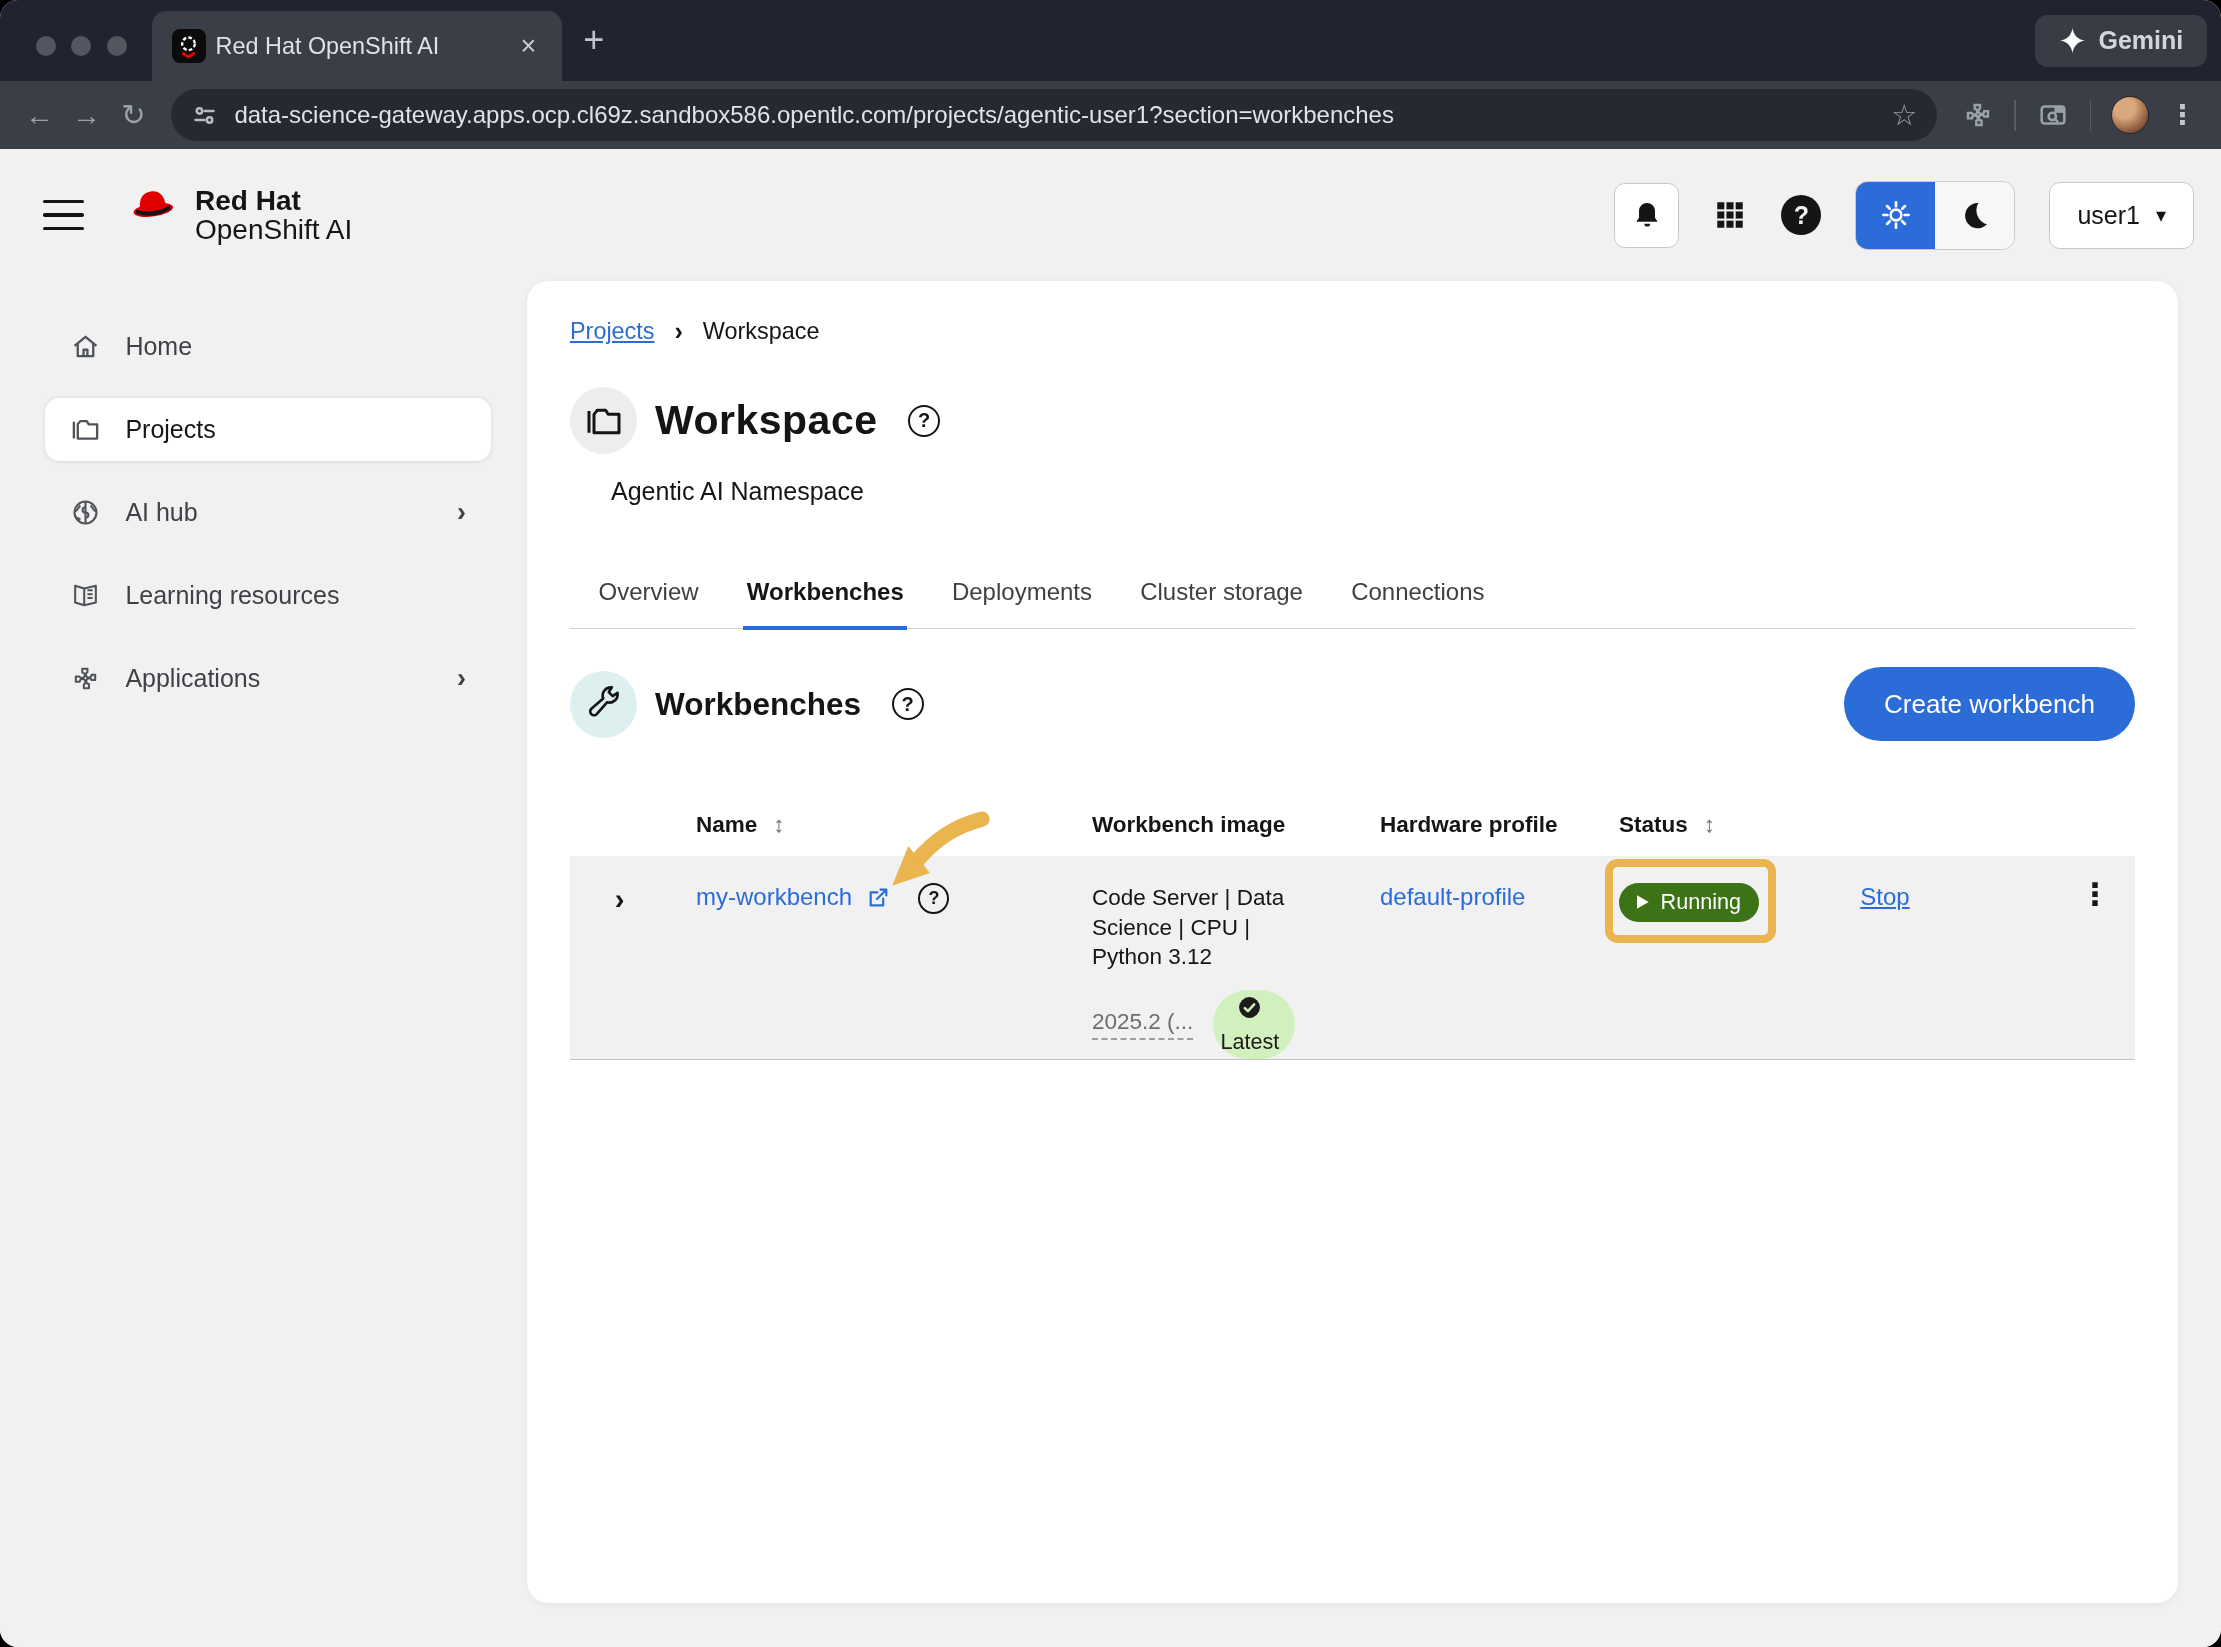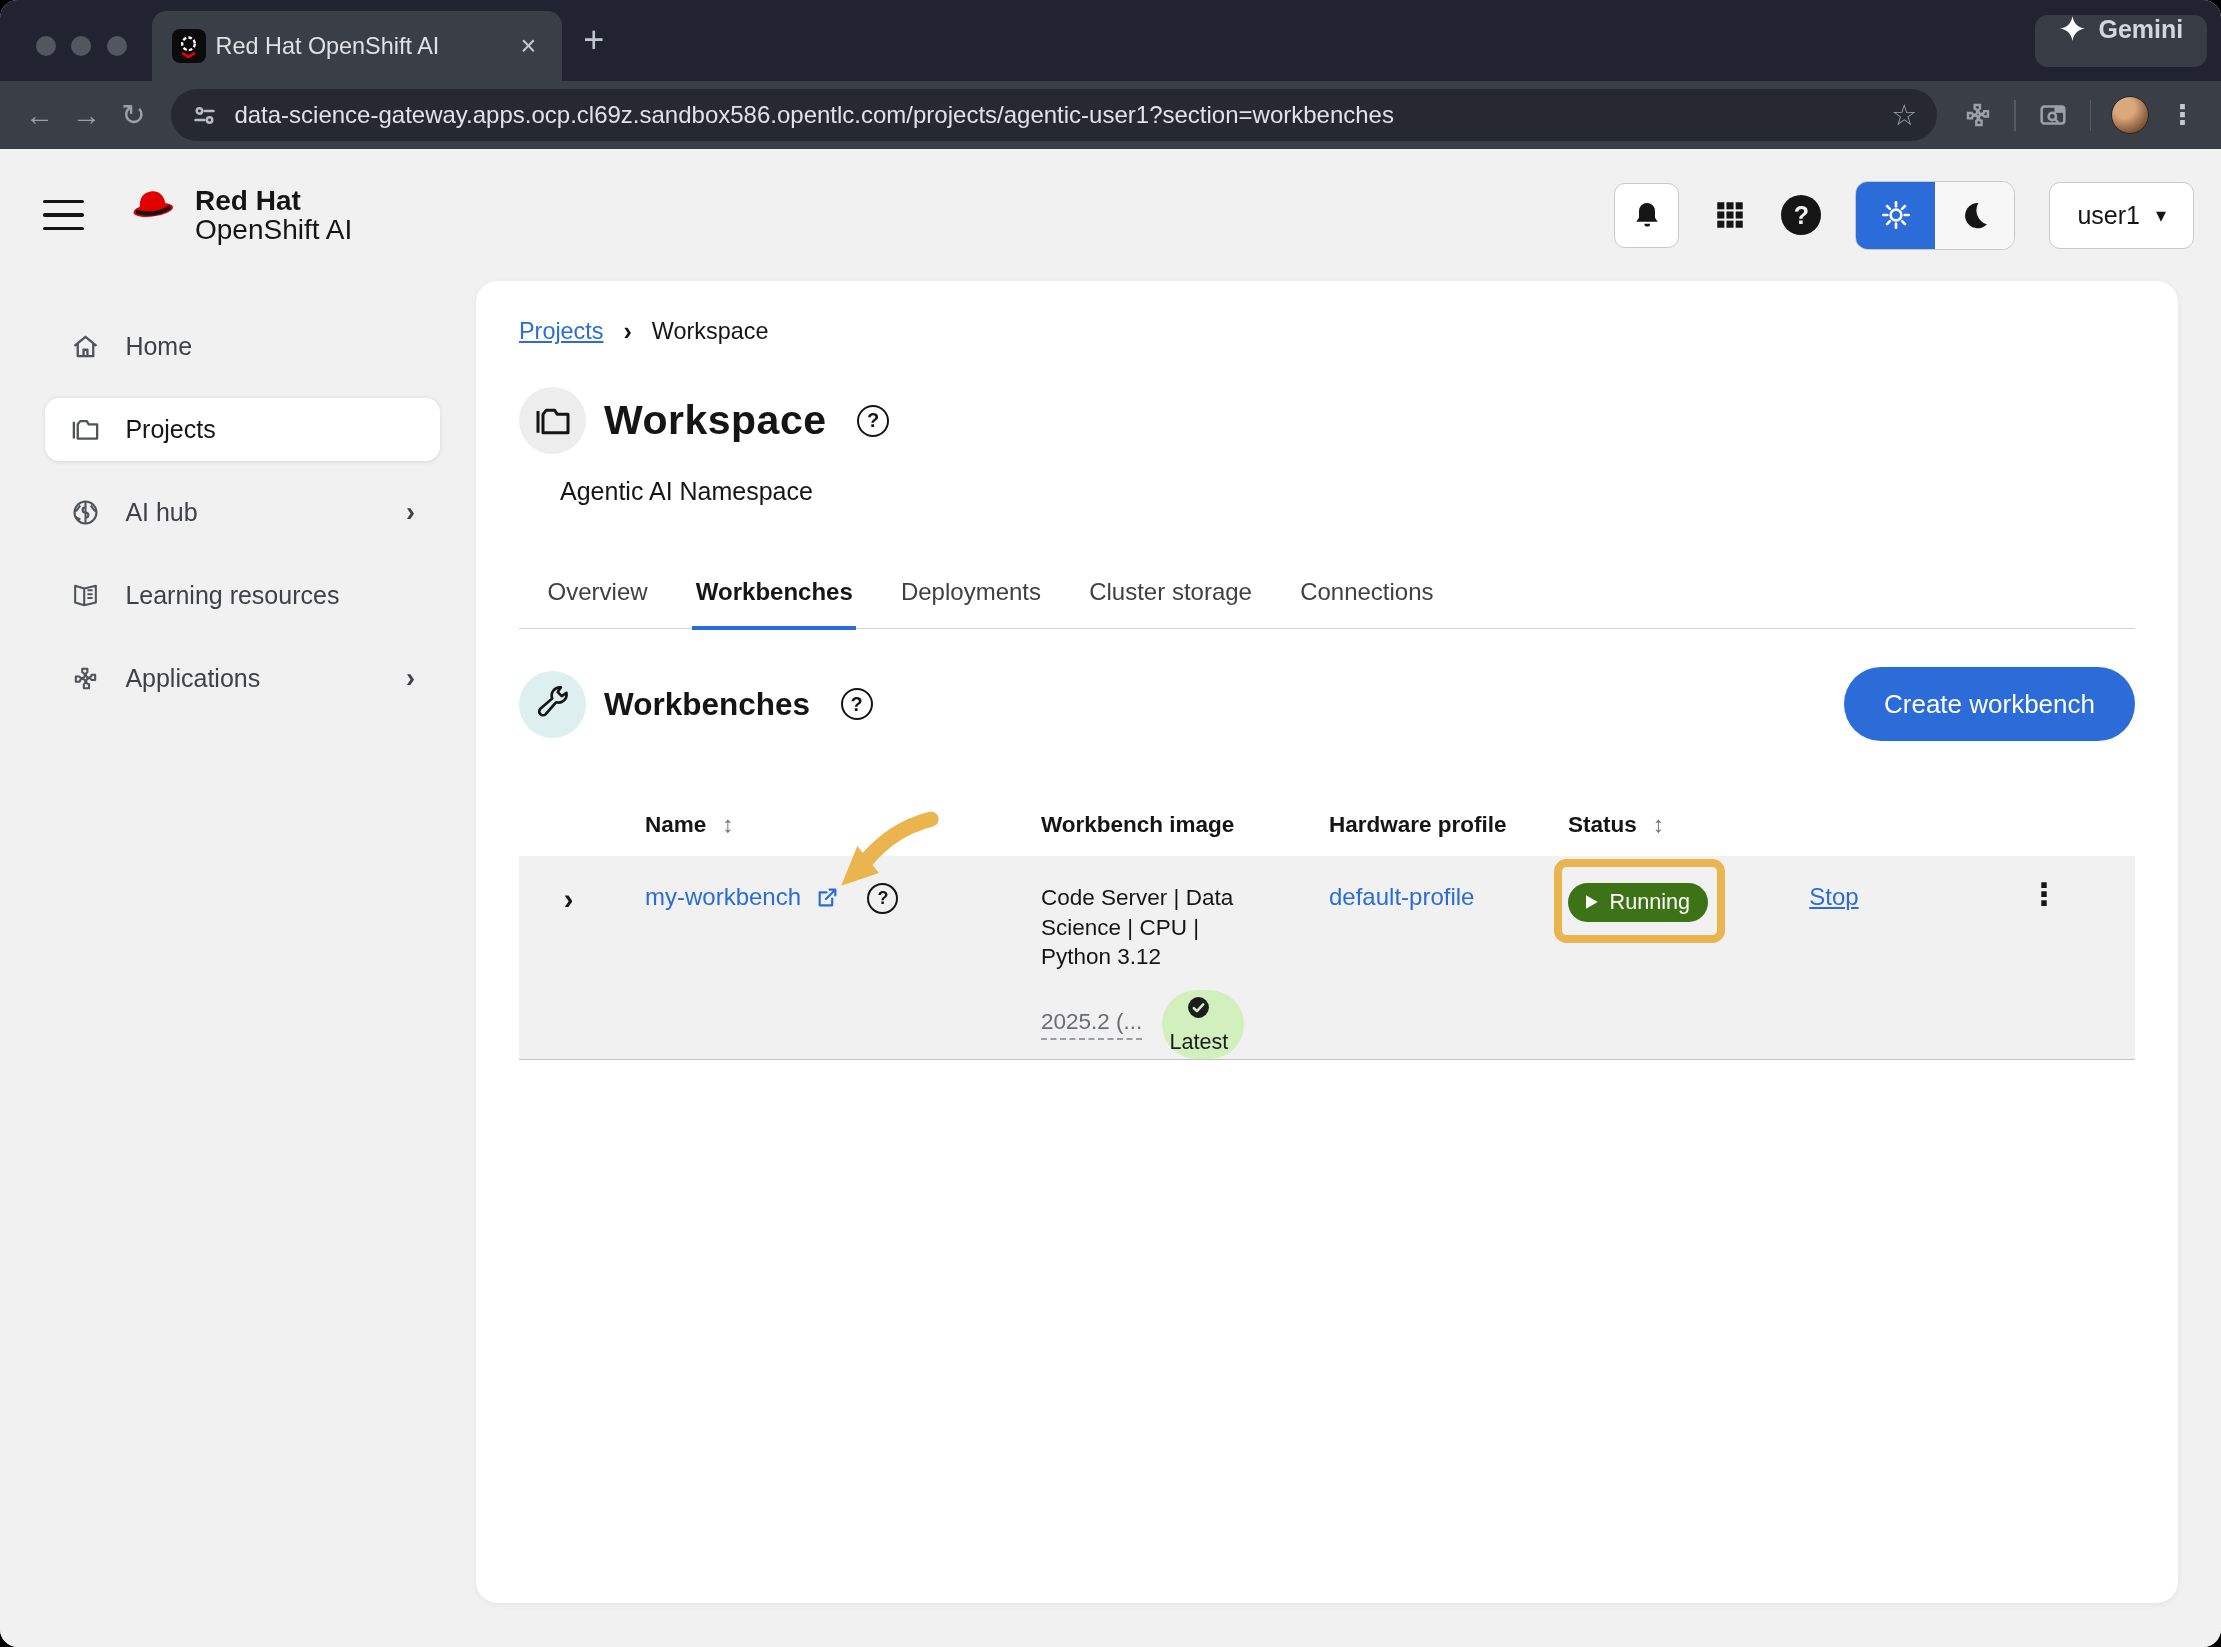--- a/index.html
+++ b/index.html
@@ -9,21 +9,21 @@
   
   .tabstrip { height:81px; background:#212430; display:flex; align-items:flex-end; }
   .mac-dots { display:flex; gap:15.3px; margin:0 0 25px 36px; }
   .mac-dot { width:20px; height:20px; border-radius:50%; background:#51565f; }
   .tab { margin-left:25px; width:410px; height:70px; background:#3a3e47; border-radius:14.4px 14.4px 0 0; display:flex; align-items:center; padding:0 20px; }
   .favicon { width:34px; height:34px; border-radius:8px; background:#0b0b0b; flex:none; display:flex; align-items:center; justify-content:center; }
   .tab-title { color:#dfe1e5; font-size:23.4px; margin-left:10px; flex:1; white-space:nowrap; overflow:hidden; }
   .tab-close { color:#c7cbd1; font-size:27px; padding:0 5.4px; cursor:default; }
   .newtab { color:#c0c4cb; font-size:36px; font-weight:300; margin:0 0 20px 21.6px; }
   .spacer { flex:1; }
-  .gemini { height:52px; margin:0 14.4px 14.4px 0; background:#383c45; border-radius:12.6px; display:flex; align-items:flex-start; gap:12.6px; padding:0 23.4px; }
+  .gemini { height:52px; margin:0 14.4px 14.4px 0; background:#383c45; border-radius:12.6px; display:flex; align-items:center; gap:12.6px; padding:0 23.4px; }
   .gemini svg { width:27px; height:27px; }
   .gemini span { color:#d2d6dd; font-size:25px; font-weight:700; }
 
   .toolbar { height:68px; background:#3a3e47; display:flex; align-items:center; padding:0 16px; }
   .nav-btn { width:47px; text-align:center; color:#9ba1a8; font-size:29px; }
   .omnibox { flex:1; height:52px; background:#262932; border-radius:26px; margin:0 14.4px; display:flex; align-items:center; padding:0 20px; }
   .omnibox .url { color:#dfe2e7; font-size:24px; margin-left:16px; flex:1; white-space:nowrap; overflow:hidden; }
   .star { color:#9ba1a8; font-size:29px; margin-left:12.6px; }
   .tb-icon { color:#9ba1a8; margin:0 10.8px; display:flex; align-items:center; }
   .vdiv { width:1.8px; height:31px; background:#565b63; margin:0 9px; }
@@ -43,21 +43,21 @@
   .plain-icon { color:#151515; display:flex; align-items:center; }
   .help-dot { width:40px; height:40px; border-radius:50%; background:#151515; color:#f1f1f2; font-size:25px; font-weight:700; display:flex; align-items:center; justify-content:center; }
   .theme-toggle { display:flex; border-radius:12.6px; overflow:hidden; border:1.8px solid #c9c9c9; }
   .seg { width:79px; height:67px; display:flex; align-items:center; justify-content:center; }
   .seg.light { background:#2b6cd9; color:#fff; }
   .seg.dark { background:#f7f7f7; color:#151515; }
   .user-btn { height:67px; background:#fff; border:1.8px solid #c9c9c9; border-radius:10.8px; display:flex; align-items:center; gap:16px; padding:0 27px; font-size:25px; color:#151515; }
   .caret { font-size:20px; }
 
   .body-row { flex:1; display:flex; min-height:0; }
-  .sidebar { width:476px; flex:none; padding-top:34px; }
+  .sidebar { width:527px; flex:none; padding-top:34px; }
   .side-item { height:63px; margin:0 36px 20px 45px; border-radius:14.4px; display:flex; align-items:center; padding:0 25px; gap:23.4px; color:#3e4247; font-size:25px; }
   .side-item.active { background:#fff; box-shadow:0 0.9px 4.5px rgba(0,0,0,.10); color:#151515; }
   .side-item .s-icon { width:32px; display:flex; color:#4f5459; }
   .side-item .chev { margin-left:auto; color:#3e4247; font-size:27px; font-weight:700; }
 
   .card { flex:1; background:#fff; border-radius:21.6px; margin:0 43px 45px 0; box-shadow:0 1.8px 7.2px rgba(0,0,0,.05); padding:36px 43px; position:relative; overflow:hidden; }
 
   .breadcrumb { display:flex; align-items:center; gap:20px; font-size:23.4px; }
   .bc-link { color:#2b6cd9; text-decoration:underline; }
   .bc-sep { color:#151515; font-size:25px; font-weight:700; }

